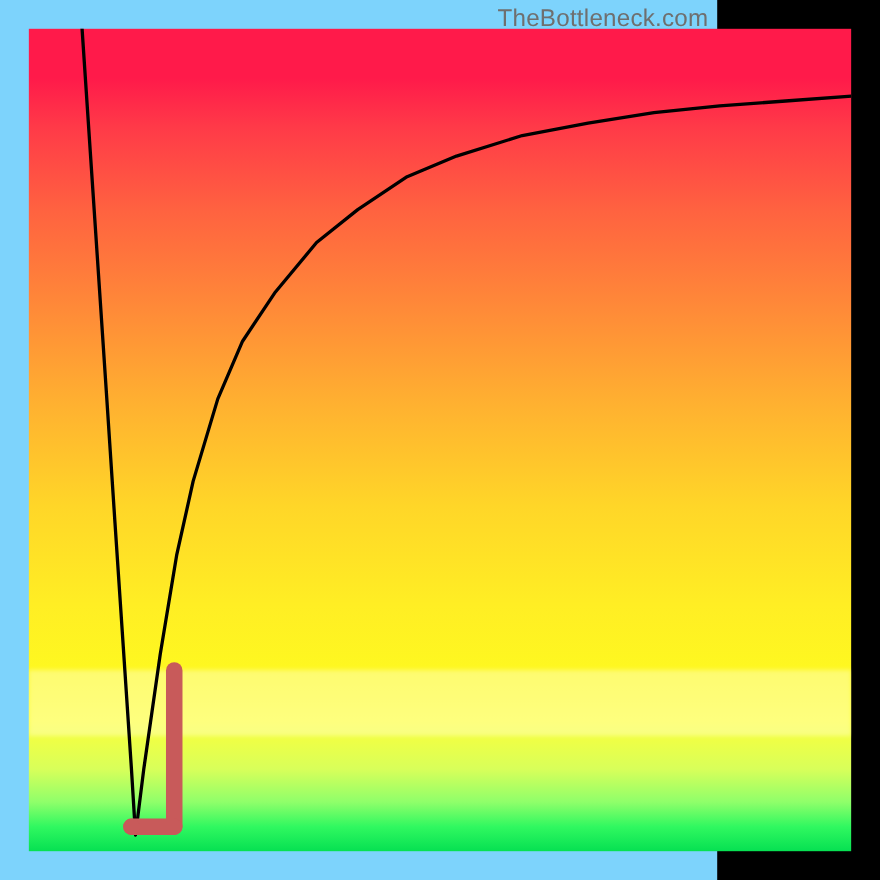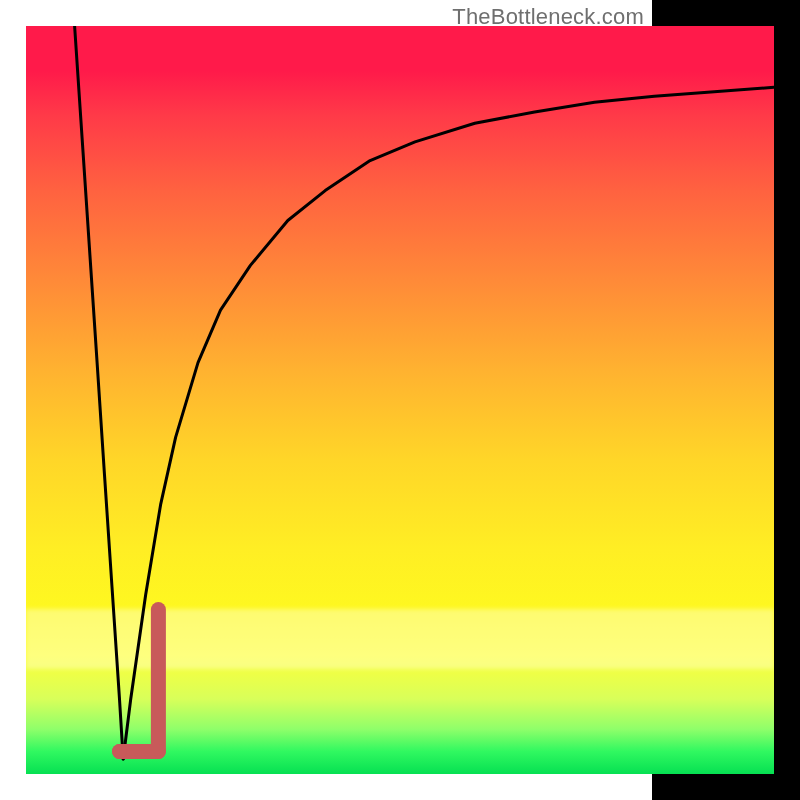--- a/index.html
+++ b/index.html
@@ -8,21 +8,21 @@
     width: 800px;
     height: 800px;
     overflow: hidden;
     background: #000;
     font-family: Arial, Helvetica, sans-serif;
   }
   .chart-frame {
     position: relative;
     width: 652px;
     height: 800px;
-    background: #ffffff;
+    background: #7dd3fc;
   }
   .plot-area {
     position: absolute;
     left: 26px;
     top: 26px;
     width: 748px;
     height: 748px;
     overflow: hidden;
   }
   .gradient-bg {

